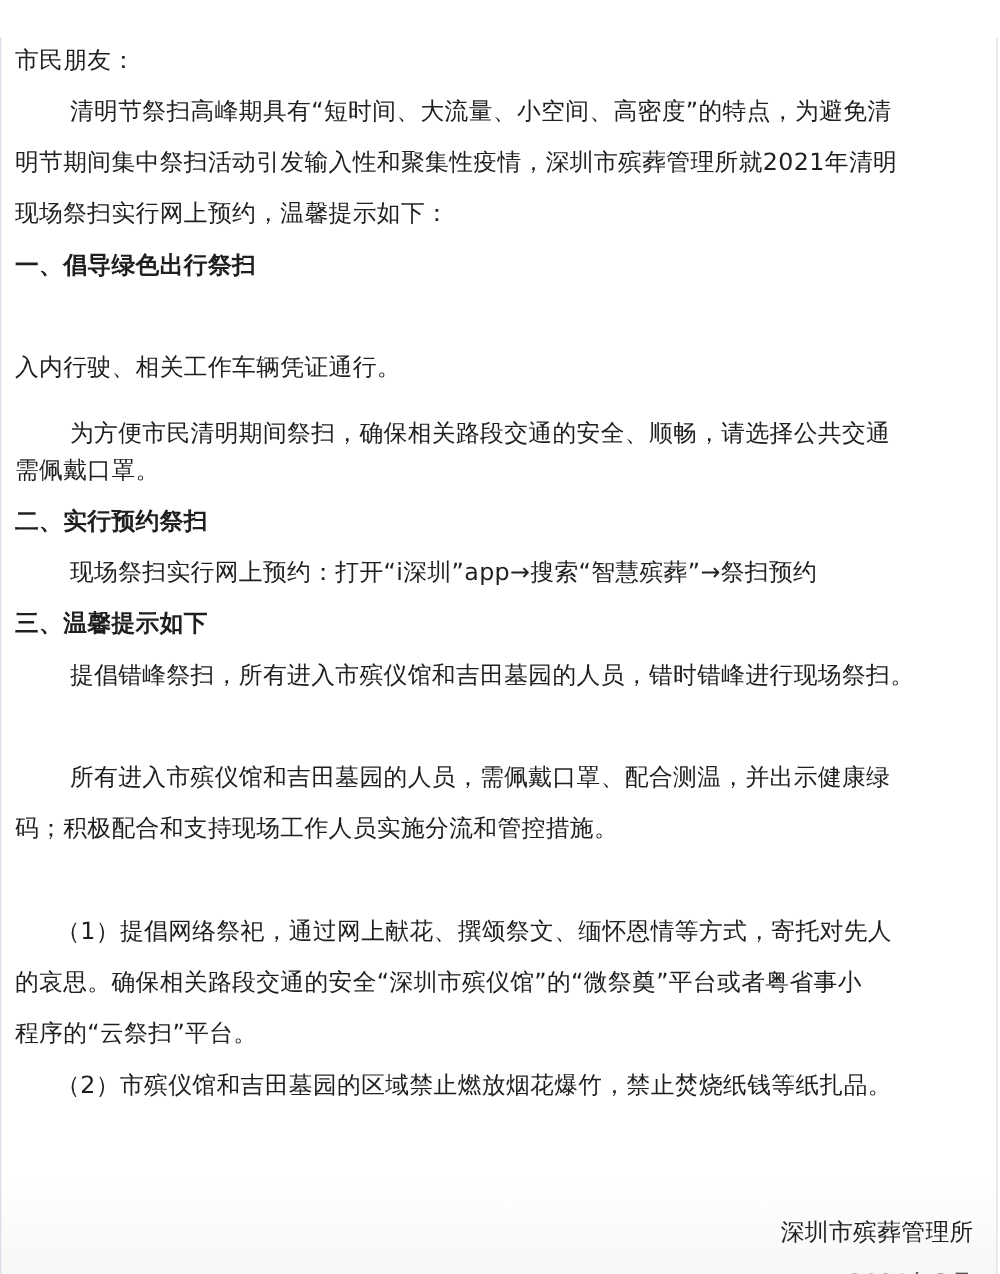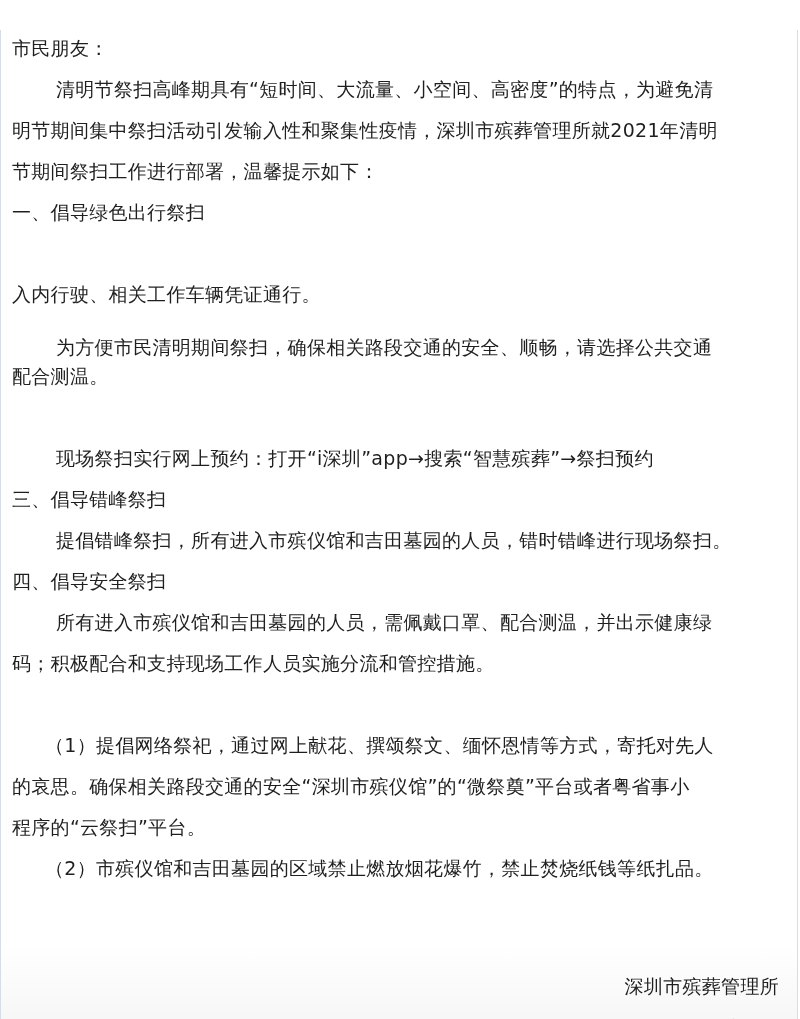--- a/index.html
+++ b/index.html
@@ -21,44 +21,44 @@
   }
   .line {
     position: absolute;
     left: 11px;
     font-size: 19px;
     line-height: 24px;
     white-space: nowrap;
     letter-spacing: 0.3px;
   }
   .indent { left: 55px; }
-  .heading { font-weight: normal; }
+  .heading { font-weight: bold; }
   .right { left: auto; right: 18px; text-align: right; }
 </style>
 </head>
 <body>
 
 <div class="page">
   <div class="line" style="top:6px">市民朋友：</div>
 
   <div class="line indent" style="top:47px">清明节祭扫高峰期具有“短时间、大流量、小空间、高密度”的特点，为避免清</div>
   <div class="line" style="top:88px">明节期间集中祭扫活动引发输入性和聚集性疫情，深圳市殡葬管理所就2021年清明</div>
-  <div class="line" style="top:129px">节期间祭扫工作进行部署，温馨提示如下：</div>
+  <div class="line" style="top:129px">现场祭扫实行网上预约，温馨提示如下：</div>
 
   <div class="line heading" style="top:170px">一、倡导绿色出行祭扫</div>
   <div class="line" style="top:252px">入内行驶、相关工作车辆凭证通行。</div>
   <div class="line indent" style="top:305px">为方便市民清明期间祭扫，确保相关路段交通的安全、顺畅，请选择公共交通</div>
-  <div class="line" style="top:334px">配合测温。</div>
+  <div class="line" style="top:334px">需佩戴口罩。</div>
 
+  <div class="line heading" style="top:375px">二、实行预约祭扫</div>
   <div class="line indent" style="top:416px">现场祭扫实行网上预约：打开“i深圳”app→搜索“智慧殡葬”→祭扫预约</div>
 
-  <div class="line heading" style="top:457px">三、倡导错峰祭扫</div>
+  <div class="line heading" style="top:457px">三、温馨提示如下</div>
   <div class="line indent" style="top:498px">提倡错峰祭扫，所有进入市殡仪馆和吉田墓园的人员，错时错峰进行现场祭扫。</div>
 
-  <div class="line heading" style="top:539px">四、倡导安全祭扫</div>
   <div class="line indent" style="top:580px">所有进入市殡仪馆和吉田墓园的人员，需佩戴口罩、配合测温，并出示健康绿</div>
   <div class="line" style="top:621px">码；积极配合和支持现场工作人员实施分流和管控措施。</div>
 
   <div class="line" style="top:703px; left:44px">（1）提倡网络祭祀，通过网上献花、撰颂祭文、缅怀恩情等方式，寄托对先人</div>
   <div class="line" style="top:744px">的哀思。确保相关路段交通的安全“深圳市殡仪馆”的“微祭奠”平台或者粤省事小</div>
   <div class="line" style="top:785px">程序的“云祭扫”平台。</div>
   <div class="line" style="top:826px; left:44px">（2）市殡仪馆和吉田墓园的区域禁止燃放烟花爆竹，禁止焚烧纸钱等纸扎品。</div>
 
   <div class="line right" style="top:944px">深圳市殡葬管理所</div>
   <div class="line right" style="top:985px">2021年3月</div>

